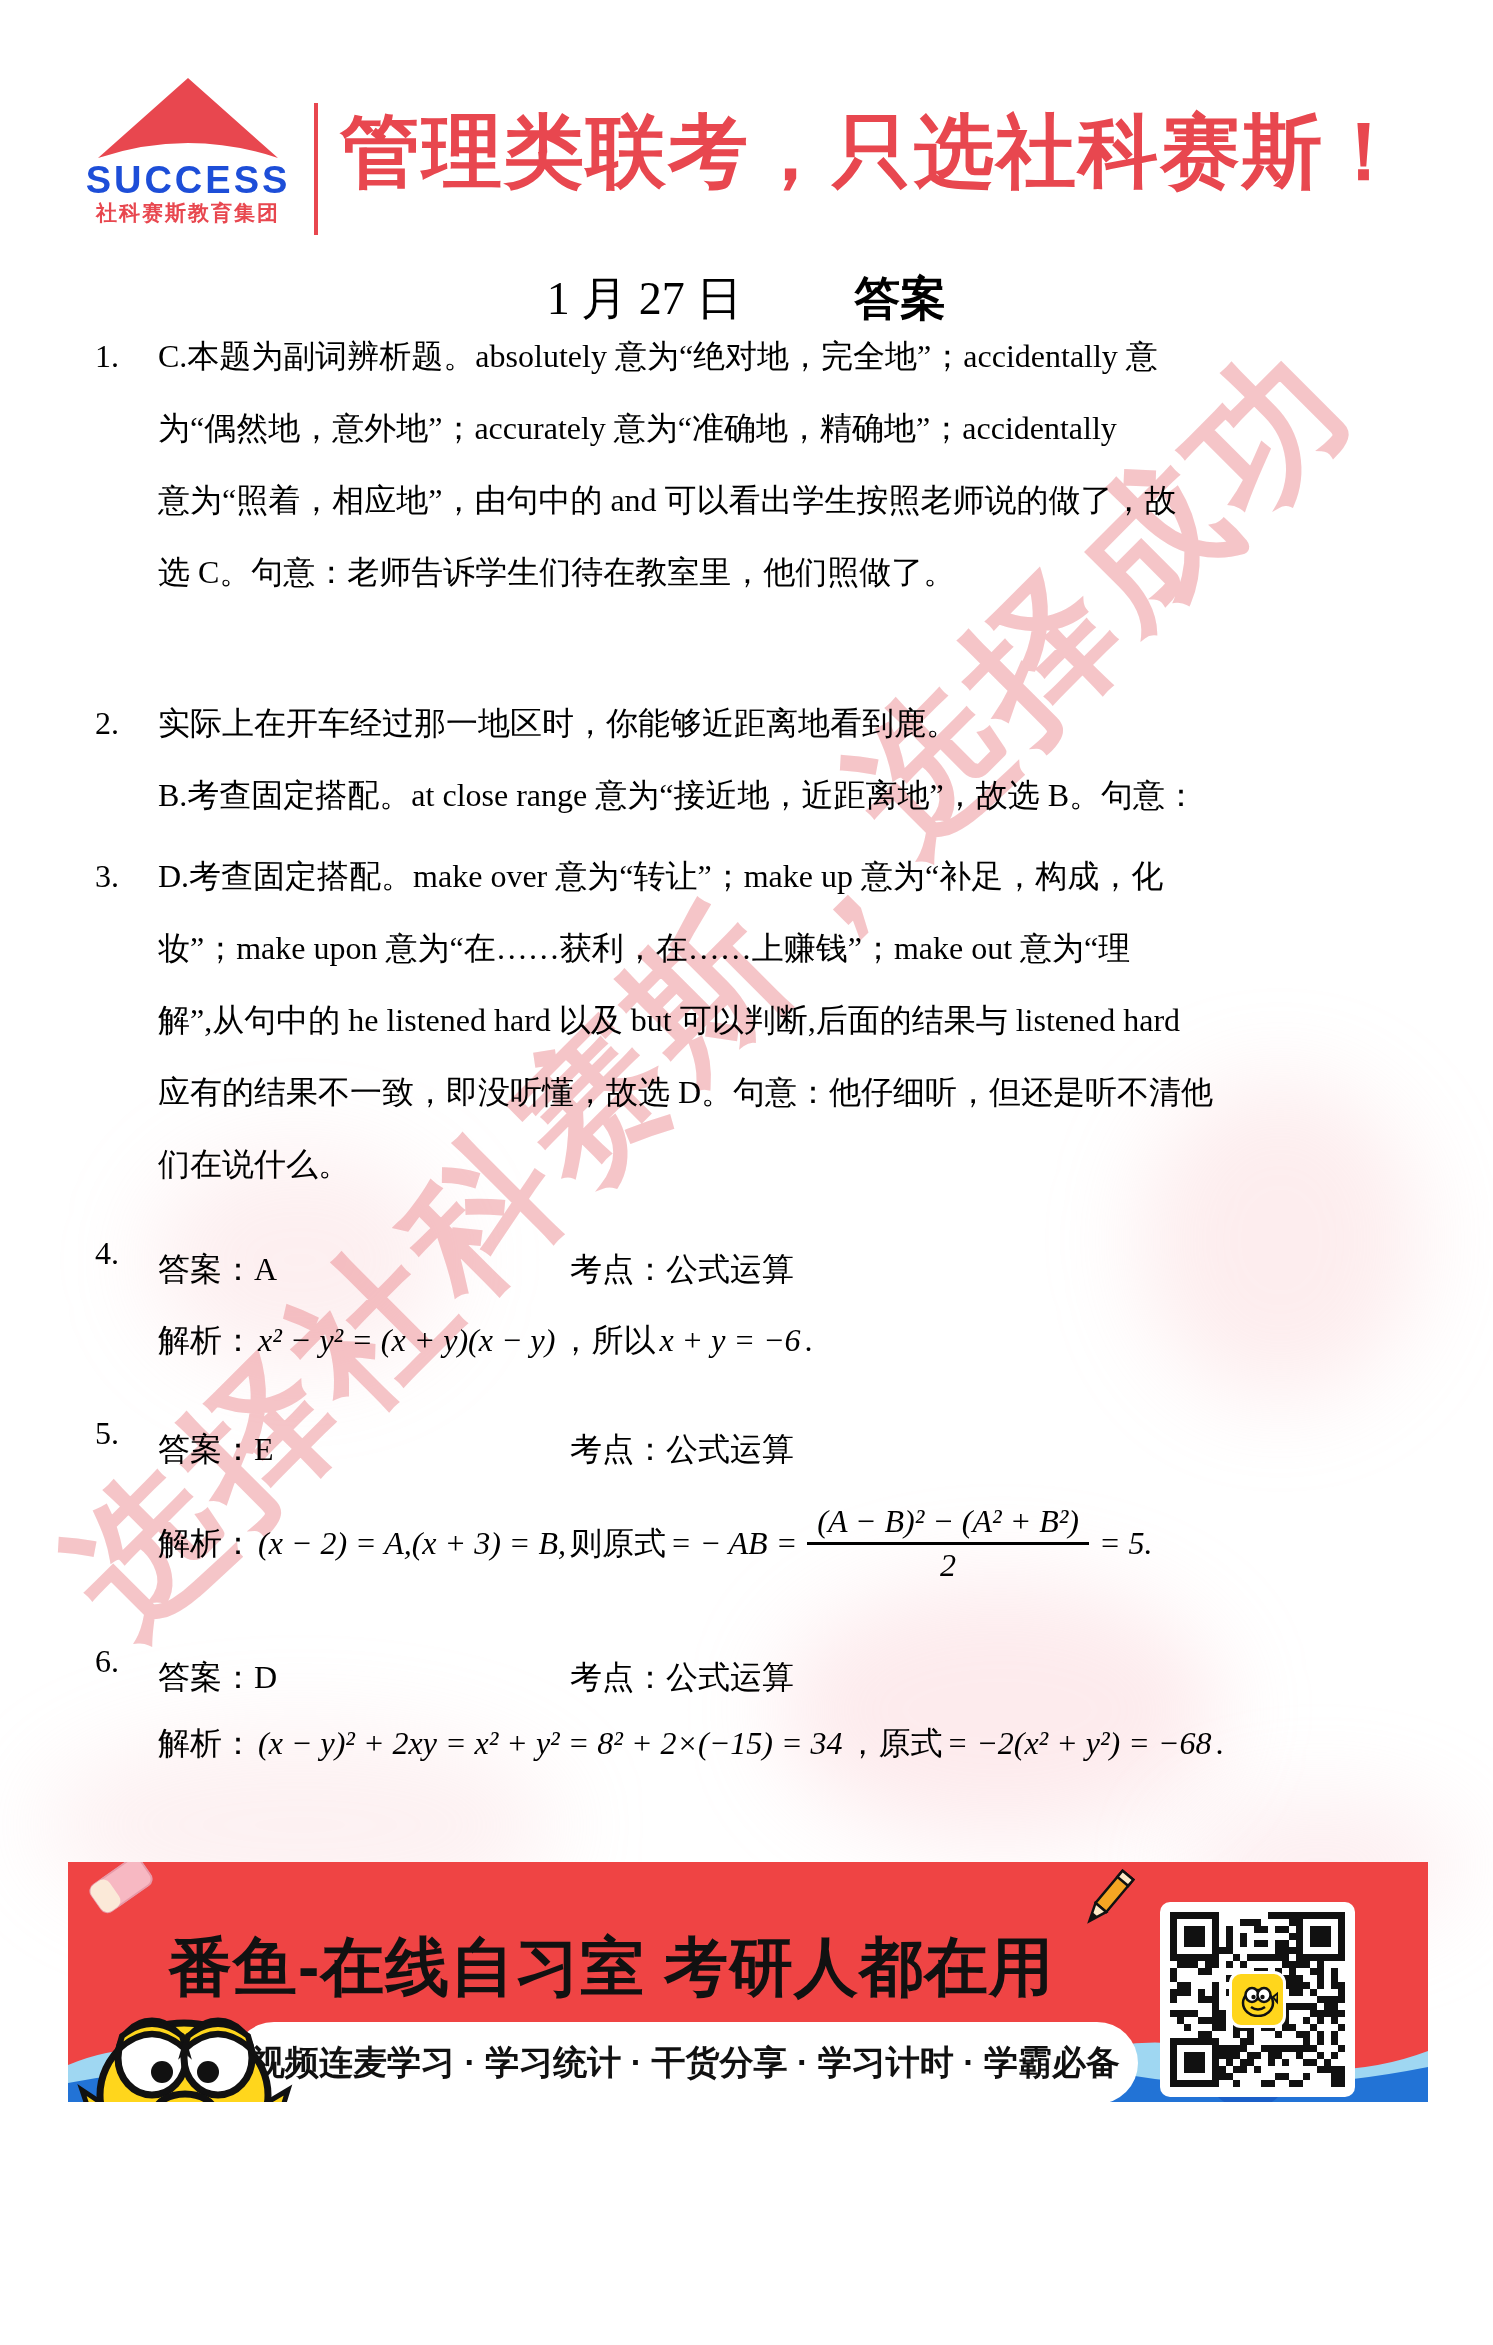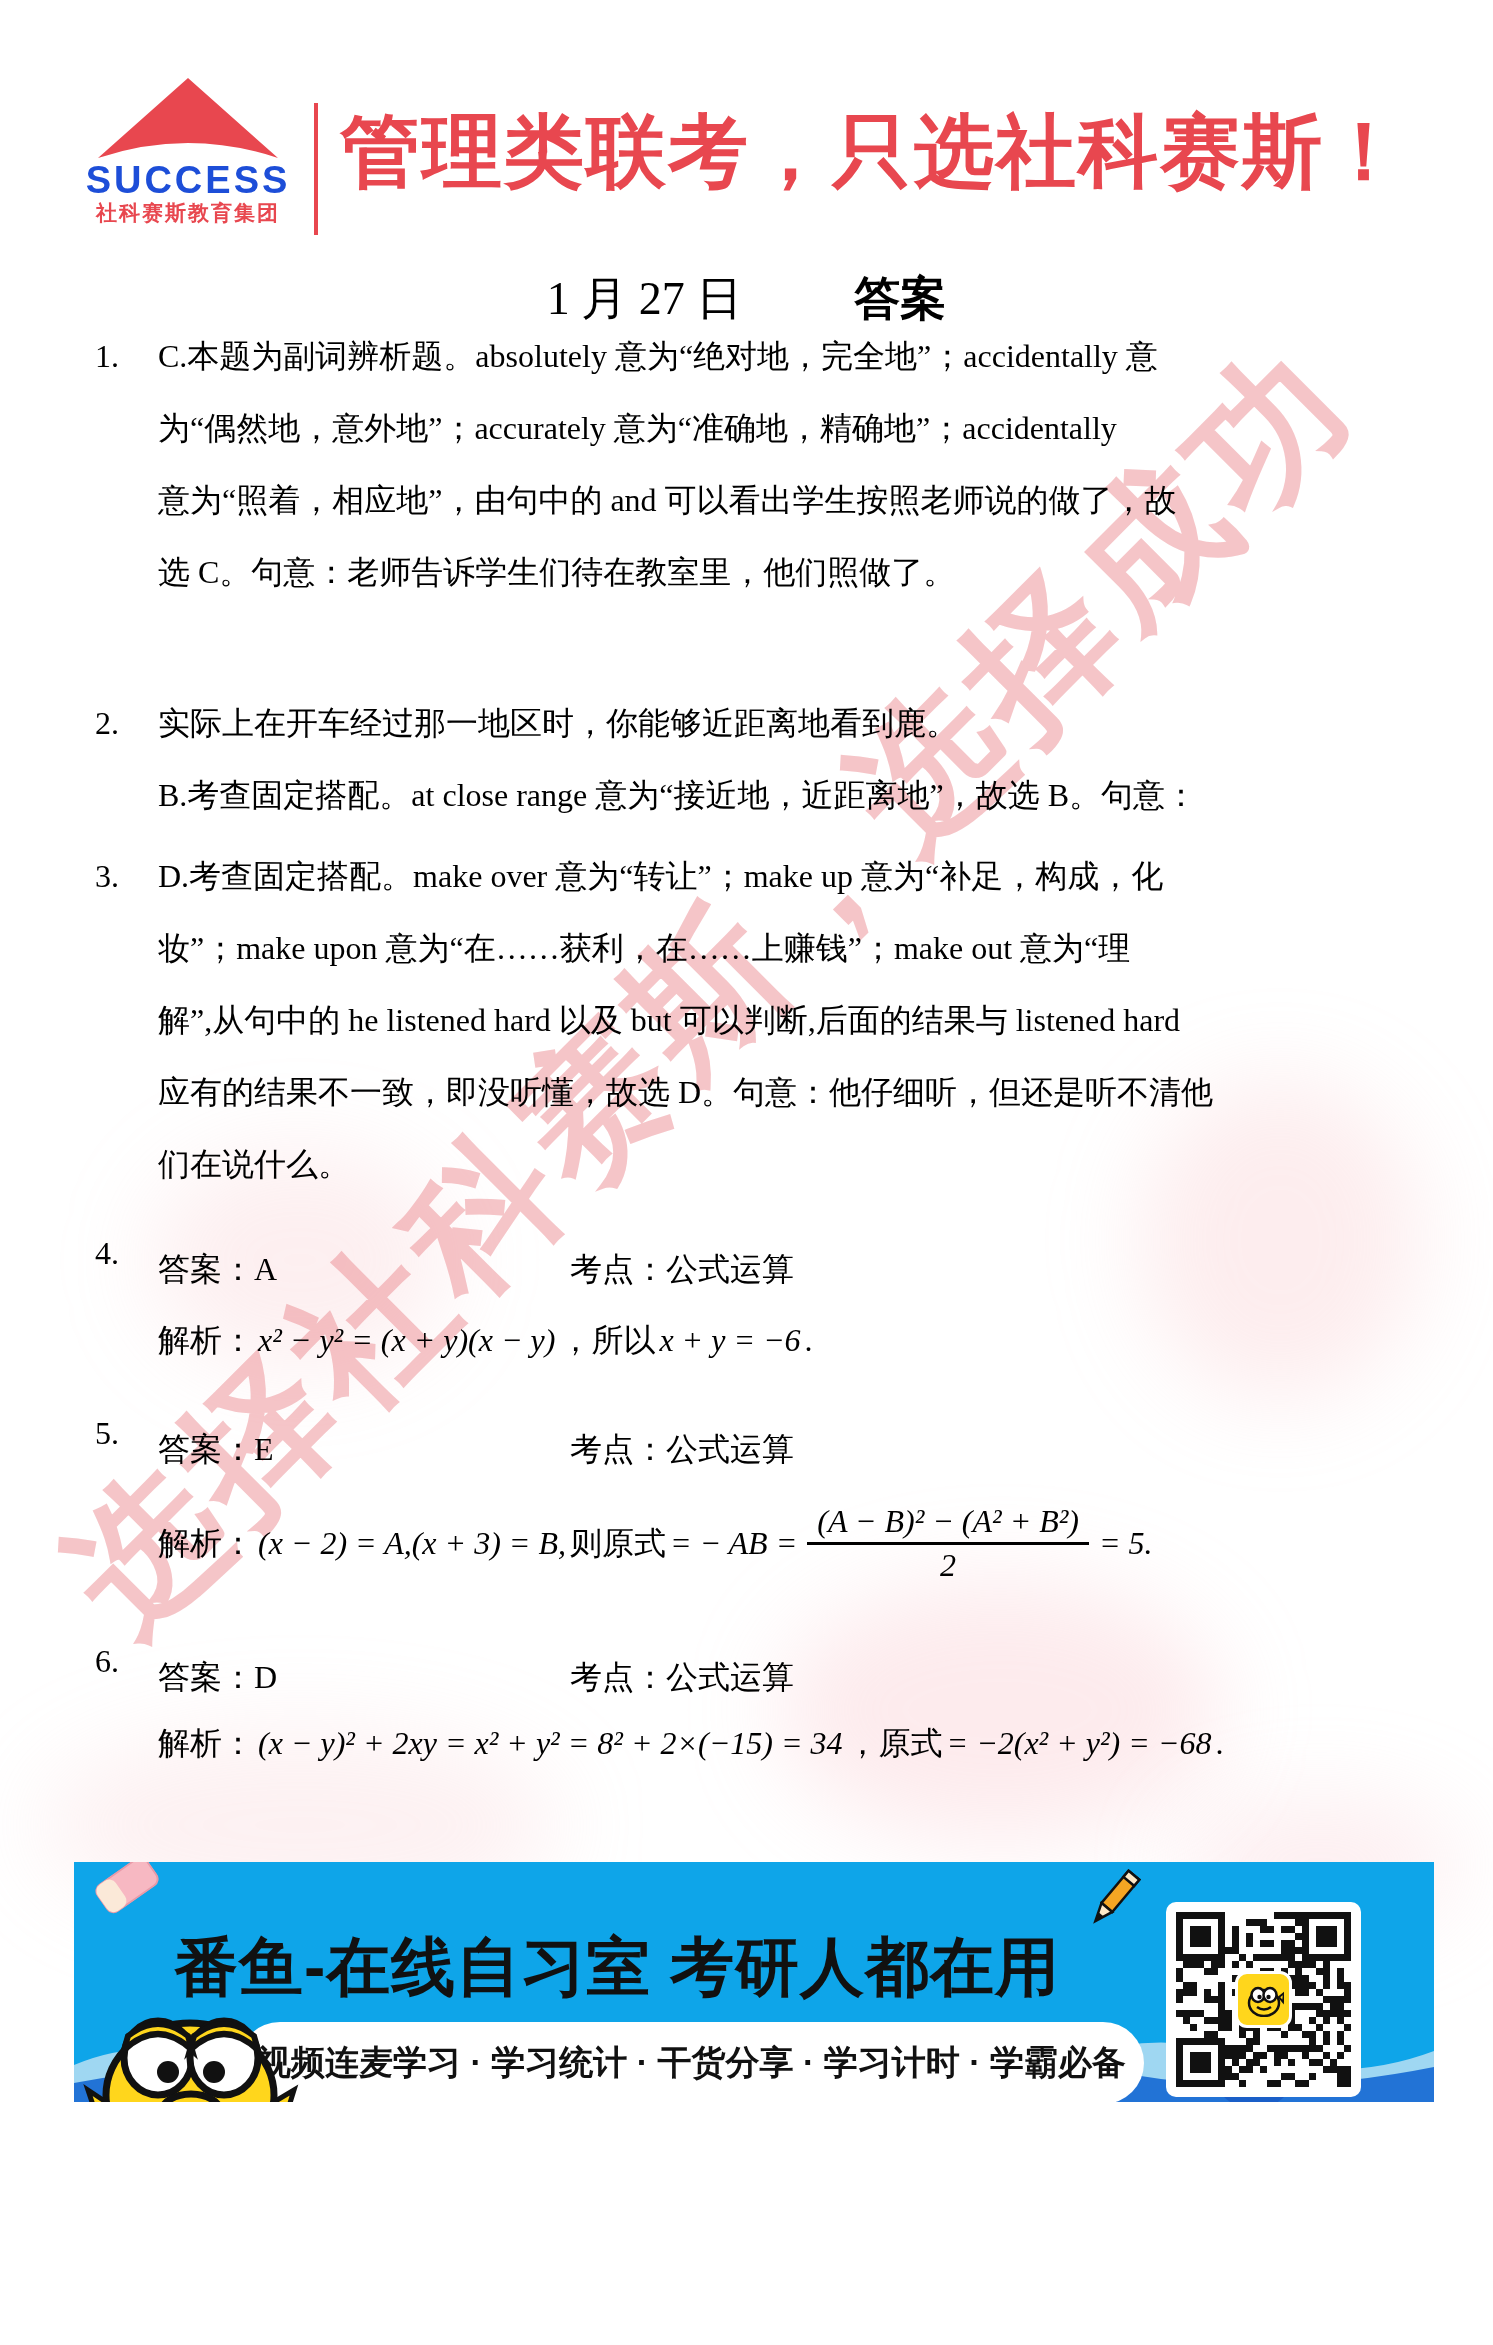--- a/index.html
+++ b/index.html
@@ -39,22 +39,22 @@
   .ansrow{position:absolute;left:158px;top:16px;width:1285px;}
   .ansrow .topic{position:absolute;left:412px;top:0;}
   .analysis{position:absolute;left:158px;top:0;width:1320px;display:flex;align-items:center;
     flex-wrap:nowrap;white-space:nowrap;}
   .math{font-style:italic;padding:0 4px;}
   .frac{display:inline-block;vertical-align:middle;text-align:center;line-height:1.15;
     font-style:italic;margin:0 6px;}
   .frac .fnum{display:block;border-bottom:3px solid #000;padding:0 10px 2px;}
   .frac .fden{display:block;padding-top:2px;}
   
-  .banner{position:absolute;left:68px;top:1862px;width:1360px;height:240px;background:#0ea5e9;
-    overflow:hidden;z-index:4;margin-left:6px;}
+  .banner{position:absolute;left:68px;top:1862px;width:1360px;height:240px;background:#ef4444;
+    overflow:hidden;z-index:4;}
   .banner-headline{position:absolute;left:100px;top:62px;
     font-family:"Liberation Sans","DejaVu Sans",sans-serif;font-weight:900;font-size:64px;
     letter-spacing:1px;color:#111;white-space:nowrap;z-index:6;}
   .banner-pill{position:absolute;left:165px;top:160px;width:905px;height:82px;background:#fff;
     border-radius:45px;display:flex;align-items:center;justify-content:center;z-index:6;}
   .banner-pill span{font-family:"Liberation Sans","DejaVu Sans",sans-serif;font-weight:bold;
     font-size:34px;color:#111;white-space:nowrap;text-align:right;}
   .qr-box{position:absolute;left:1092px;top:40px;width:195px;height:195px;background:#fff;
     border-radius:10px;z-index:7;display:flex;align-items:center;justify-content:center;}
   .qr-inner{position:relative;width:175px;height:175px;}

